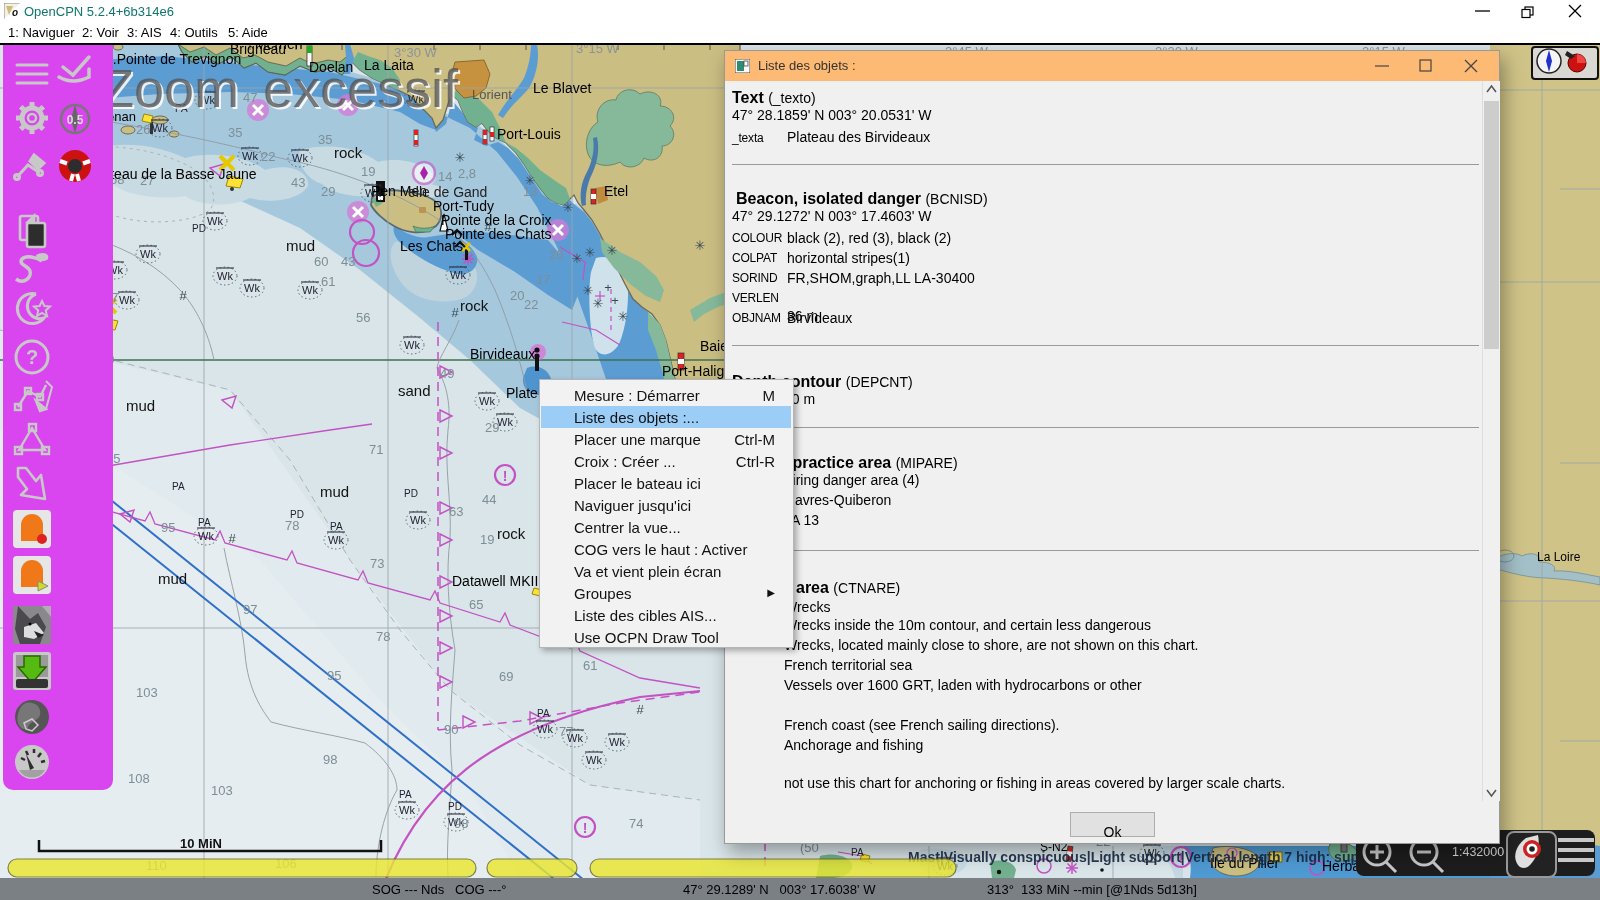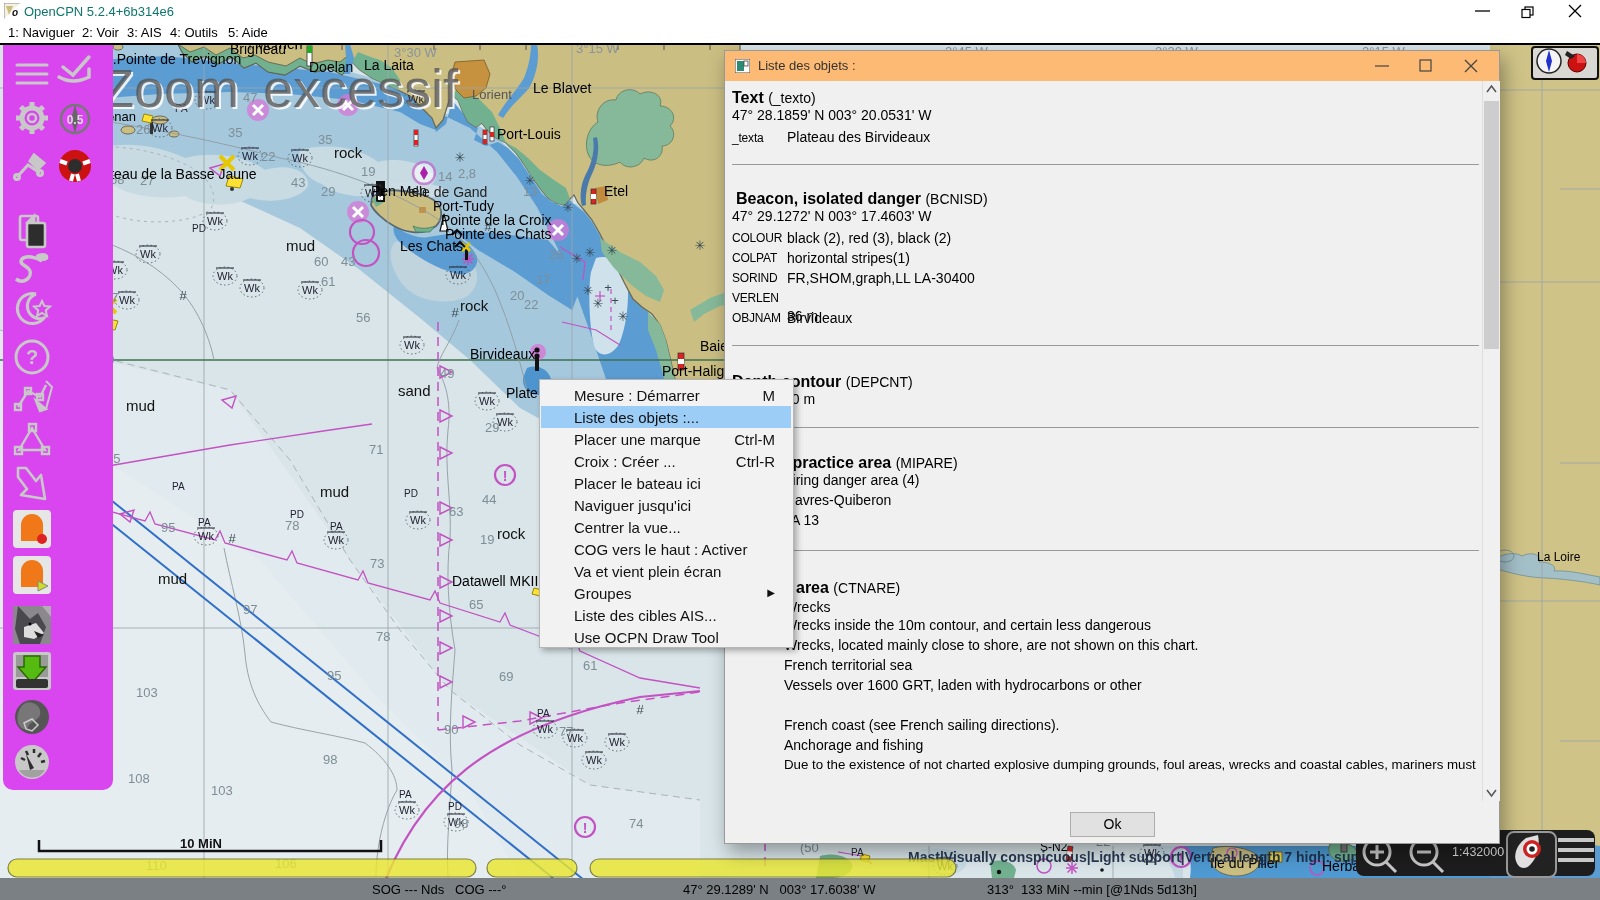--- a/index.html
+++ b/index.html
@@ -21,21 +21,21 @@
 .mi .lab{position:absolute;left:33px;top:3px}
 .mi .sc{position:absolute;right:16px;top:3px}
 #dlg{left:724px;top:50px;width:774px;height:792px;background:#f0f0f0;border:1px solid #999;box-shadow:4px 8px 18px rgba(0,0,0,.35);z-index:50;color:#000}
 #dlgtitle{left:0;top:0;width:774px;height:30px;background:#fdba74}
 #dlgtitle .t{left:33px;top:7px;font-size:13px;color:#333}
 .dh{position:absolute;font-size:16px;font-weight:bold;white-space:pre}
 .dh small{font-size:14px;font-weight:normal}
 .dt{position:absolute;font-size:14px;white-space:pre}
 .dl{position:absolute;font-size:12px;letter-spacing:-0.2px}
 .hr{position:absolute;left:7px;width:747px;height:1px;background:#9a9a9a}
-#okbtn{left:345px;top:761px;width:85px;height:25px;background:#e1e1e1;border:1px solid #adadad;text-align:center;font-size:14px;padding-top:3px;box-sizing:border-box}
+#okbtn{left:345px;top:761px;width:85px;height:25px;background:#e1e1e1;border:1px solid #adadad;text-align:center;font-size:14px;padding-top:11px;box-sizing:border-box}
 #dscroll{left:757px;top:30px;width:17px;height:720px;background:#f0f0f0;border-left:1px solid #dedede}
 </style></head>
 <body>
 <svg id="chart" class="abs" width="1600" height="900" viewBox="0 0 1600 900">
 
 <rect x="0" y="44" width="1600" height="834" fill="#d9e5e9"></rect>
 
 <path d="M0,330 L80,355 230,390 350,560 450,690 590,785 700,800 700,878 0,878 Z" fill="#e1eaee"></path>
 <path d="M0,430 L120,470 260,560 380,700 470,790 520,878 0,878 Z" fill="#e5edf0"></path>
 
@@ -717,21 +717,21 @@
  <div class="dt" style="left:66px;top:461px">A 13</div>
  <div class="hr" style="top:499px"></div>
  <div class="dh" style="left:7px;top:528px">Caution area <small>(CTNARE)</small></div>
  <div class="dt" style="left:59px;top:548px">Wrecks</div>
  <div class="dt" style="left:59px;top:566px">Wrecks inside the 10m contour, and certain less dangerous</div>
  <div class="dt" style="left:59px;top:586px">Wrecks, located mainly close to shore, are not shown on this chart.</div>
  <div class="dt" style="left:59px;top:606px">French territorial sea</div>
  <div class="dt" style="left:59px;top:626px">Vessels over 1600 GRT, laden with hydrocarbons or other</div>
  <div class="dt" style="left:59px;top:666px">French coast (see French sailing directions).</div>
  <div class="dt" style="left:59px;top:686px">Anchorage and fishing</div>
- <div class="dt" style="left:59px;top:706px;font-size:13.3px">Due to the existence of not charted explosive dumping grounds, foul areas, wrecks and coastal cables, mariners must</div>
+ <div class="dt" style="left:59px;top:724px">not use this chart for anchoring or fishing in areas covered by larger scale charts.</div>
  <div id="okbtn" class="abs">Ok</div>
  <div id="dscroll" class="abs">
   <svg class="abs" style="left:0;top:0" width="17" height="720">
    <rect x="0" y="0" width="17" height="17" fill="#f0f0f0"></rect>
         <path d="M4,11 L8.5,5 L13,11" fill="none" stroke="#555" stroke-width="1.5"></path>
    <rect x="1" y="20" width="15" height="248" fill="#cdcdcd"></rect>
    <rect x="0" y="703" width="17" height="17" fill="#f0f0f0"></rect>
         <path d="M4,709 L8.5,715 L13,709" fill="none" stroke="#555" stroke-width="1.5"></path>
   </svg>
  </div>

